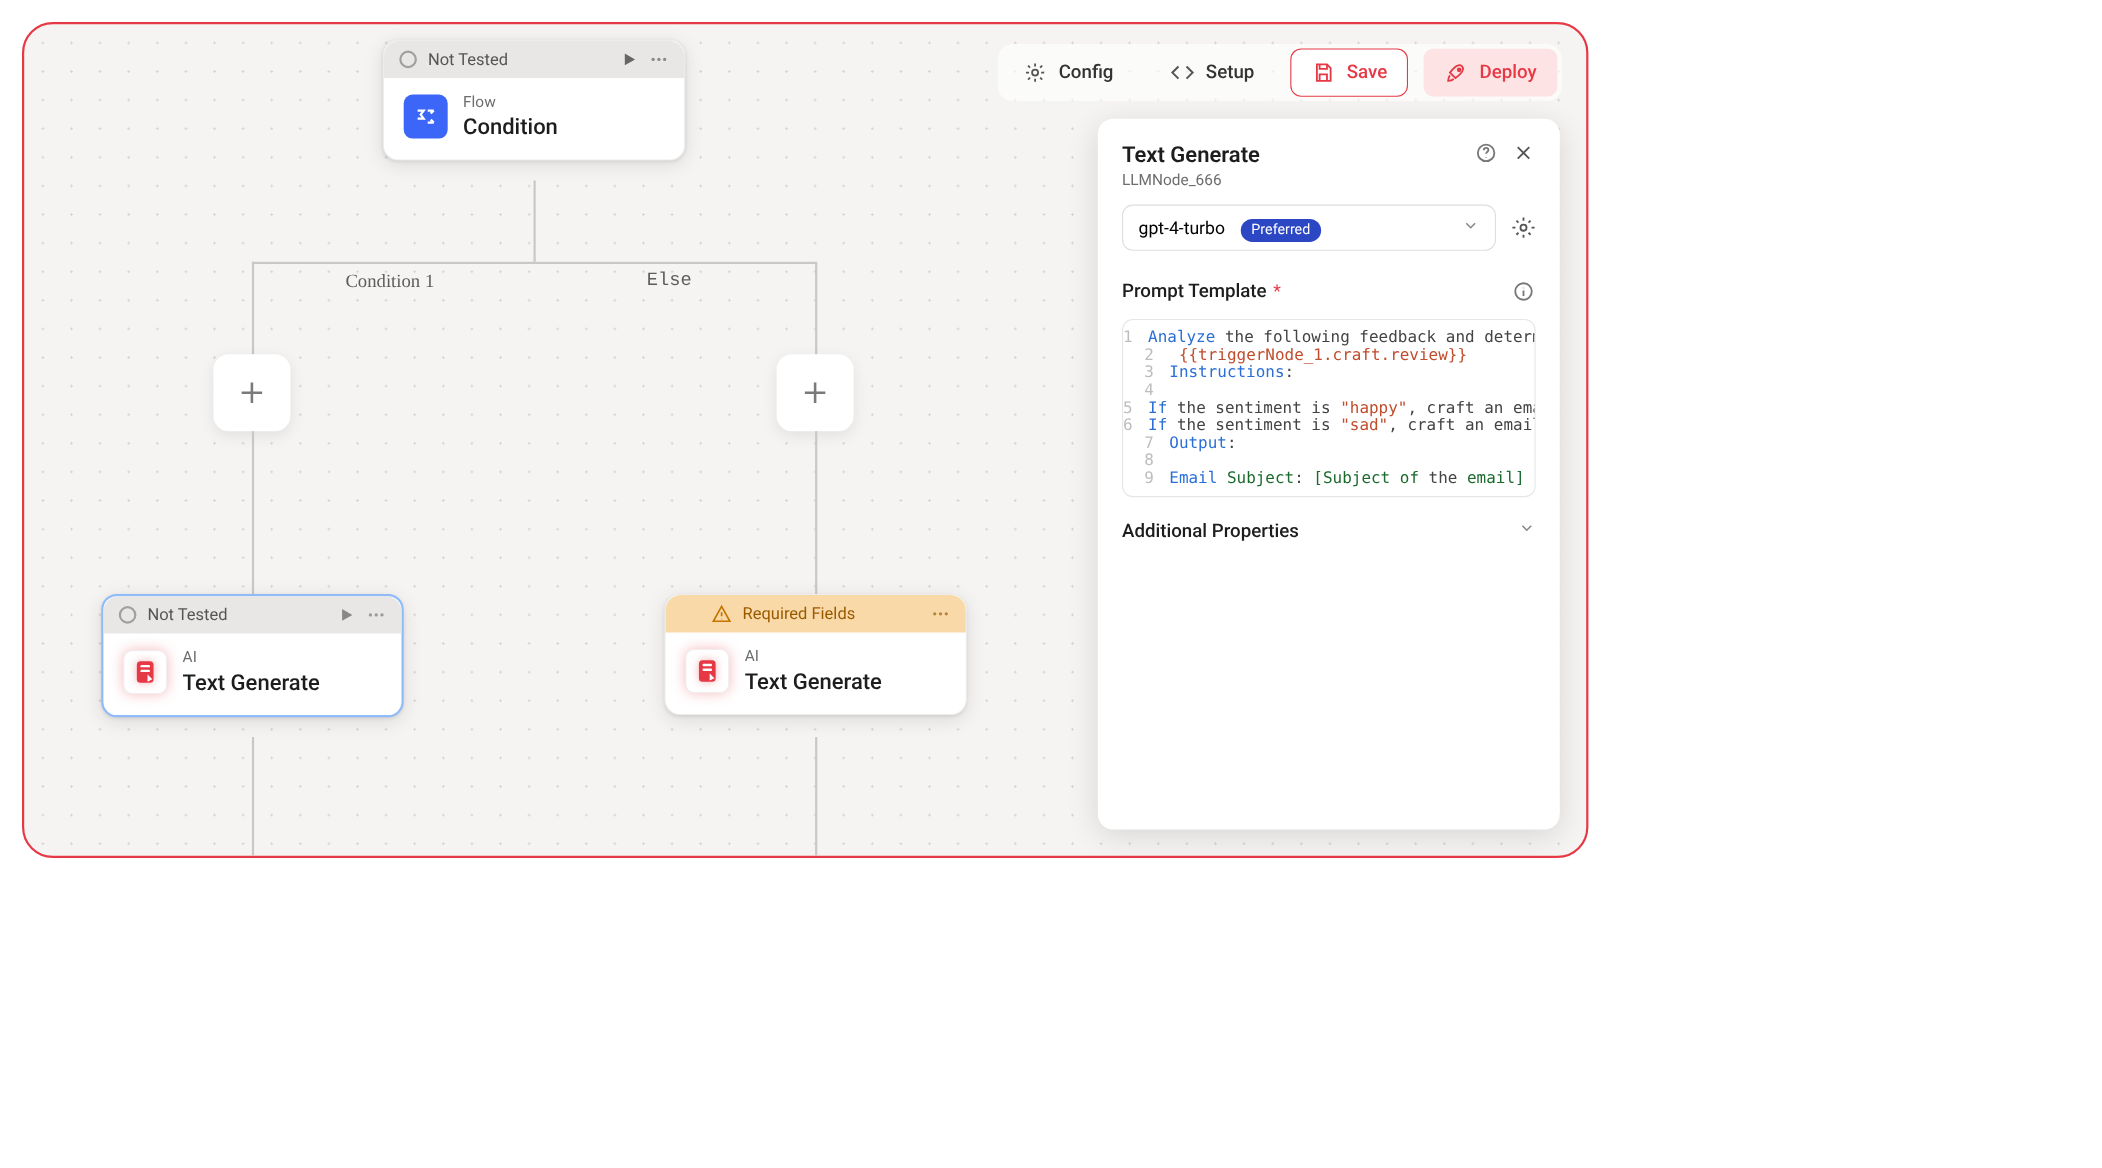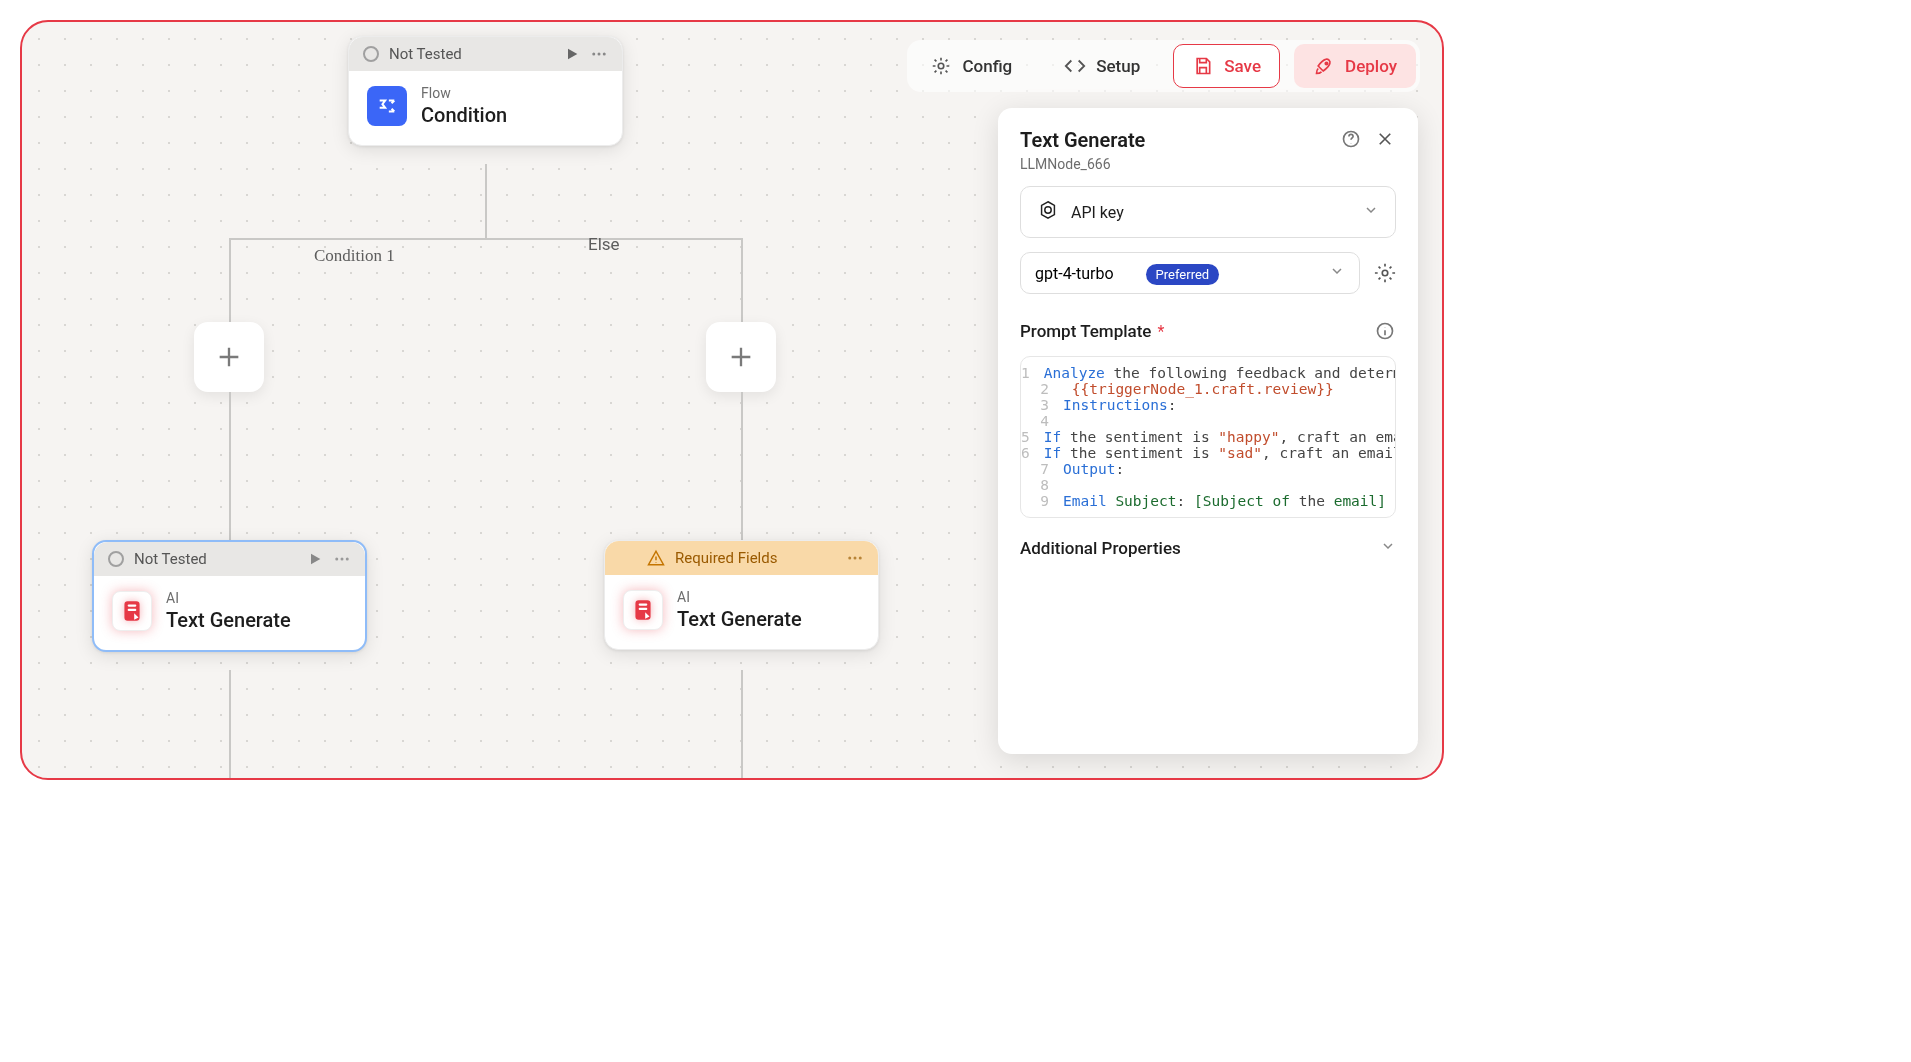--- a/index.html
+++ b/index.html
@@ -133,21 +133,21 @@
 
   .model-row { display: flex; align-items: center; gap: 14px; margin-top: 14px; }
   .model-select {
     flex: 1; display: flex; align-items: center; justify-content: space-between;
     border: 1px solid #dedede; border-radius: 10px;
     padding: 10px 14px;
     font-size: 16px;
   }
   .badge {
     background: #2b47c4; color: #fff; font-size: 13px;
-    padding: 3px 10px; border-radius: 999px; margin-left: 28px;
+    padding: 3px 10px; border-radius: 999px; margin-left: 10px;
   }
 
   .code-box {
     margin-top: 14px;
     border: 1px solid #e6e6e6; border-radius: 10px;
     background: #fff;
     padding: 8px 0;
     font-family: ui-monospace, "SF Mono", Menlo, Consolas, monospace;
     font-size: 14.5px;
     overflow: hidden;
@@ -242,21 +242,21 @@
         <div class="title">Condition</div>
       </div>
     </div>
   </div>
 
   <div class="vline" style="left:463px; top:142px; height:74px;"></div>
   <div class="hline" style="left:207px; top:216px; width:513px;"></div>
   <div class="vline" style="left:207px; top:216px; height:86px;"></div>
   <div class="vline" style="left:719px; top:216px; height:86px;"></div>
   <div class="branch-label" style="left:292px; top:224px;font-family:Liberation Serif, serif;">Condition 1</div>
-  <div class="branch-label" style="left:566px; top:212px;">Else</div>
+  <div class="branch-label" style="left:566px; top:224px;font-family:Liberation Mono, monospace;">Else</div>
 
   <div class="plus-node" style="left:172px; top:300px;">
     <svg width="28" height="28" viewBox="0 0 24 24" fill="none" stroke="#7a7a7a" stroke-width="2">
         <path d="M12 4v16M4 12h16"></path>
       </svg>
   </div>
   <div class="plus-node" style="left:684px; top:300px;">
     <svg width="28" height="28" viewBox="0 0 24 24" fill="none" stroke="#7a7a7a" stroke-width="2">
         <path d="M12 4v16M4 12h16"></path>
       </svg>
@@ -357,36 +357,20 @@
           </span>
           <span class="iconbtn">
             <svg width="18" height="18" viewBox="0 0 24 24" fill="none" stroke="#555" stroke-width="2.2">
                 <path d="M5 5l14 14M19 5L5 19"></path>
               </svg>
           </span>
         </div>
       </div>
 
 
-      <div class="select-box">
-        <div class="select-left">
-          <span>
-            <svg width="22" height="22" viewBox="0 0 24 24" fill="none" stroke="#222" stroke-width="1.6">
-                <circle cx="12" cy="12" r="3.5"></circle>
-                <path d="M12 3l7 4v10l-7 4-7-4V7z"></path>
-              </svg>
-          </span>
-          <span>API key</span>
-        </div>
-        <span class="chev">
-          <svg width="16" height="16" viewBox="0 0 24 24" fill="none" stroke="#888" stroke-width="2.2">
-              <path d="M6 9l6 6 6-6"></path>
-            </svg>
-        </span>
-      </div>
 
       <div class="model-row">
         <div class="model-select">
           <div>
             <span>gpt-4-turbo</span>
             <span class="badge">Preferred</span>
           </div>
           <span class="chev">
             <svg width="16" height="16" viewBox="0 0 24 24" fill="none" stroke="#888" stroke-width="2.2">
                 <path d="M6 9l6 6 6-6"></path>

